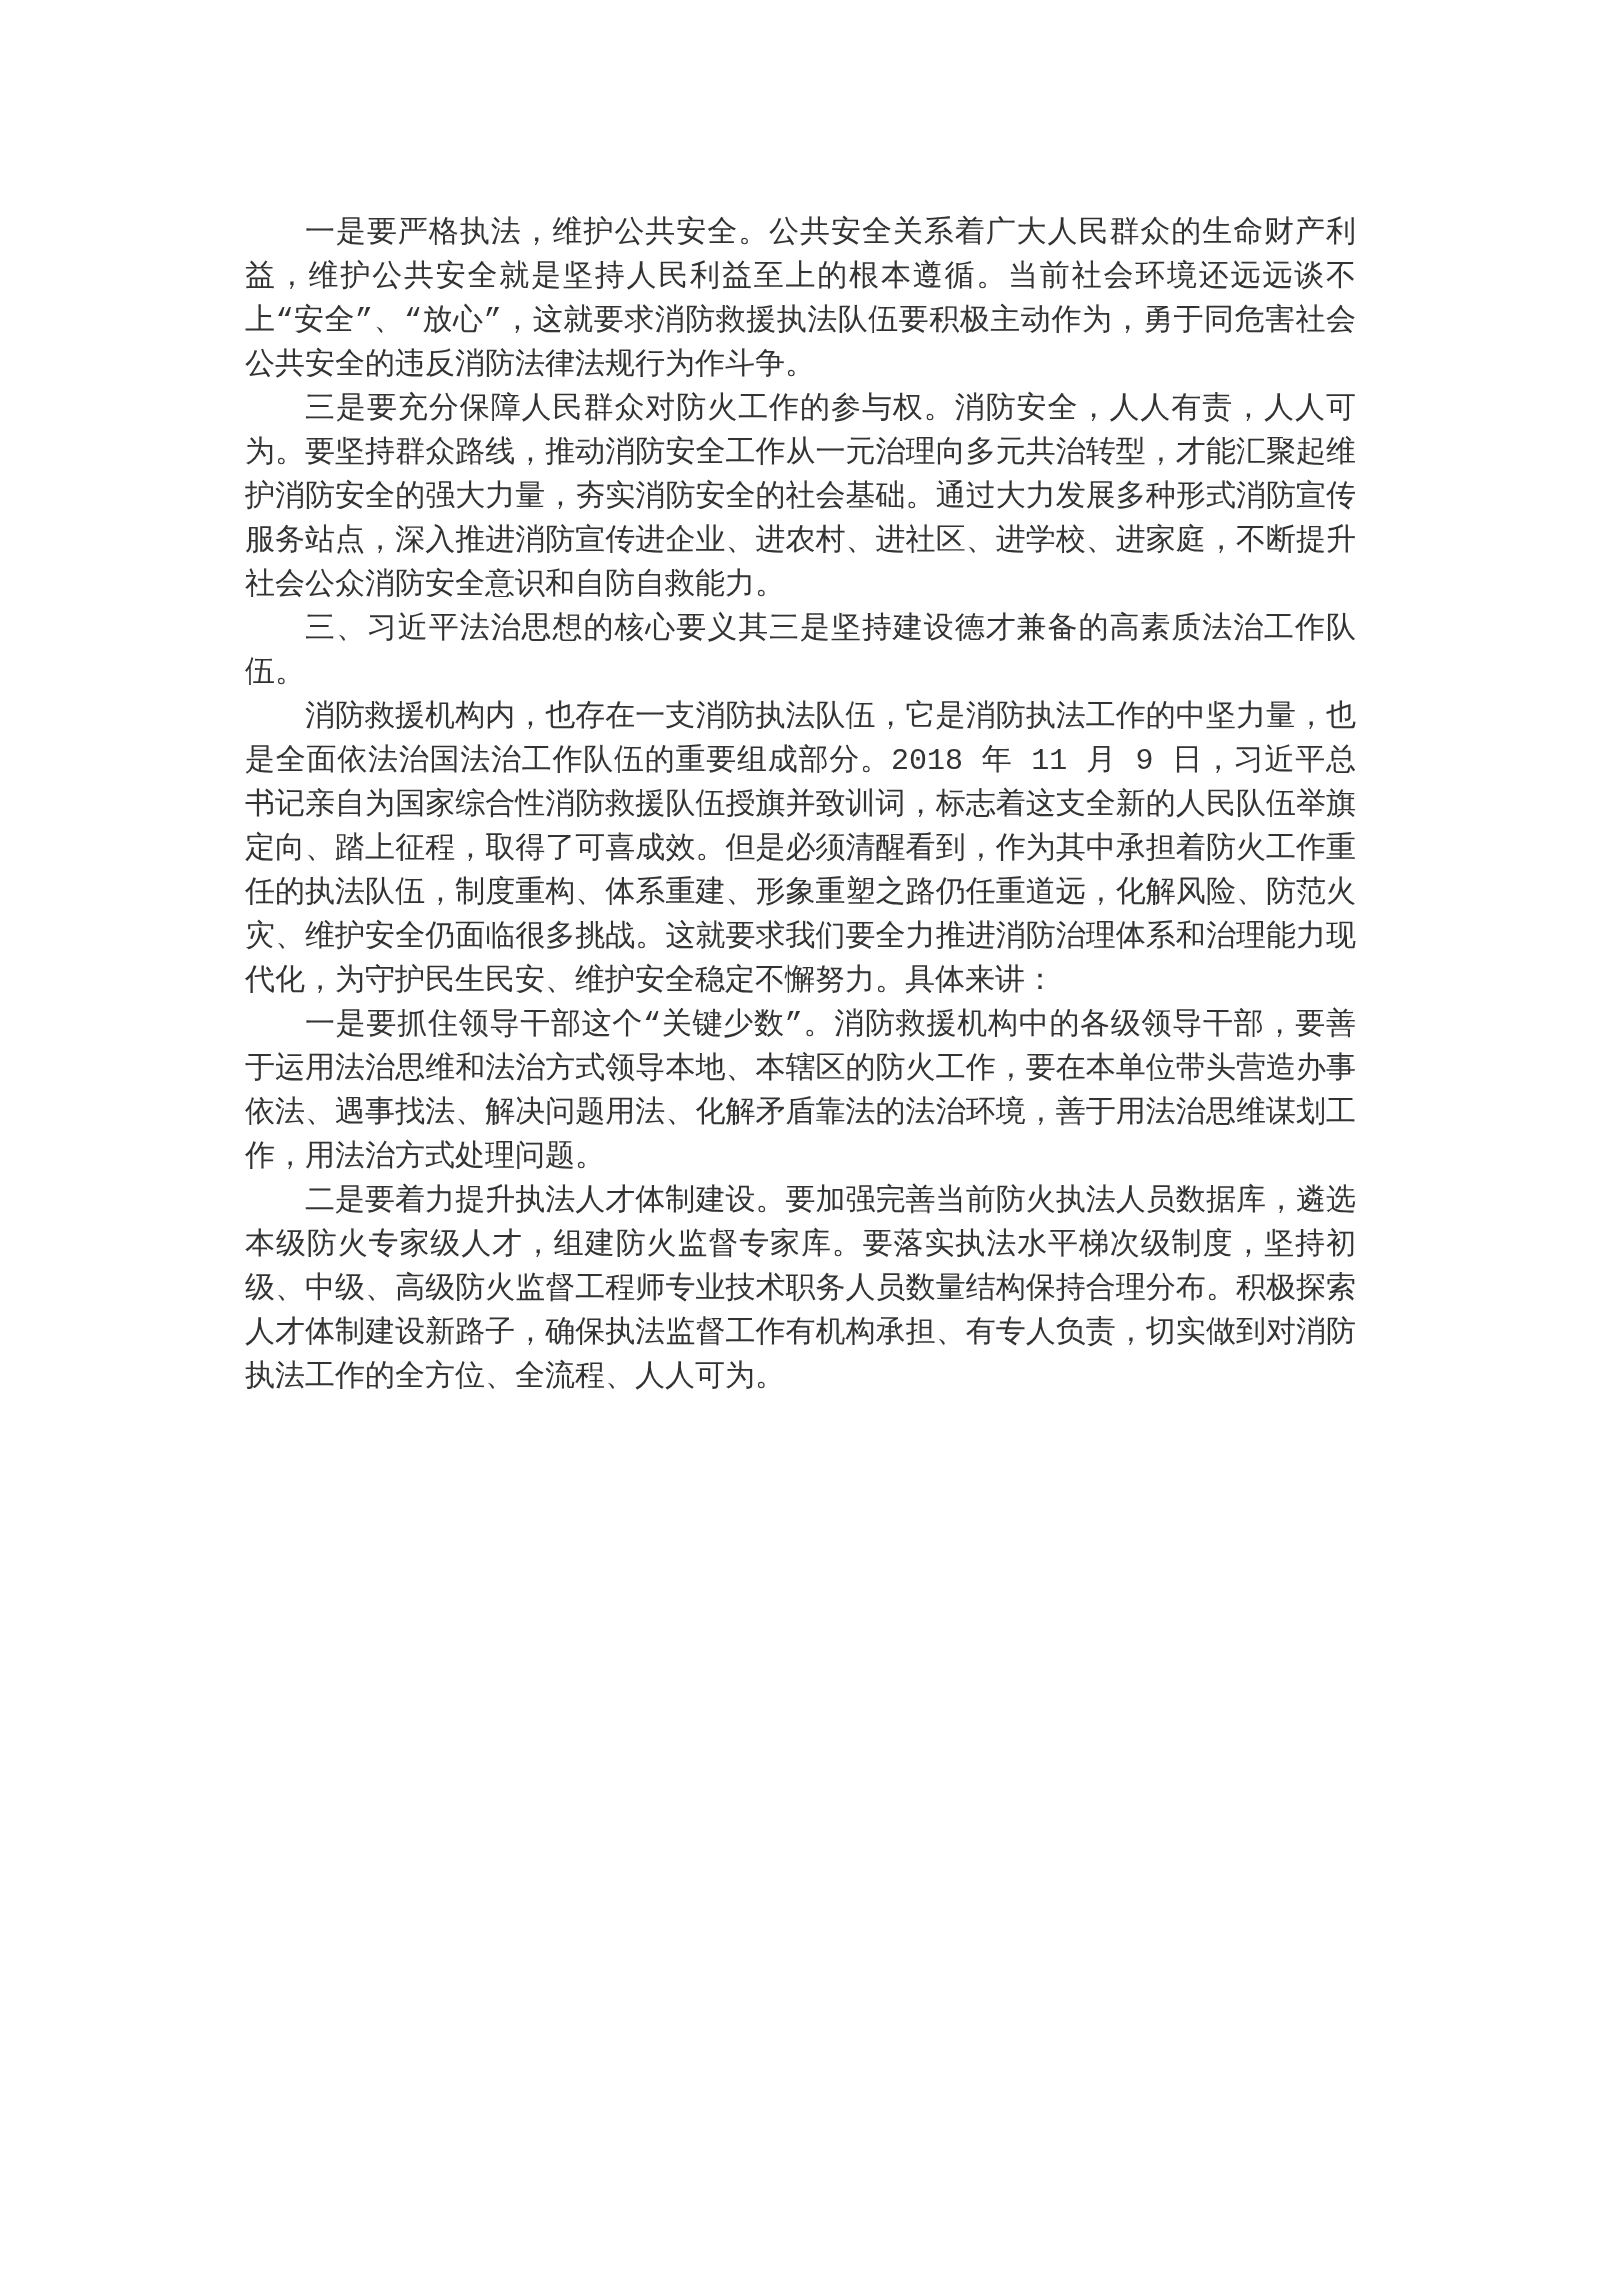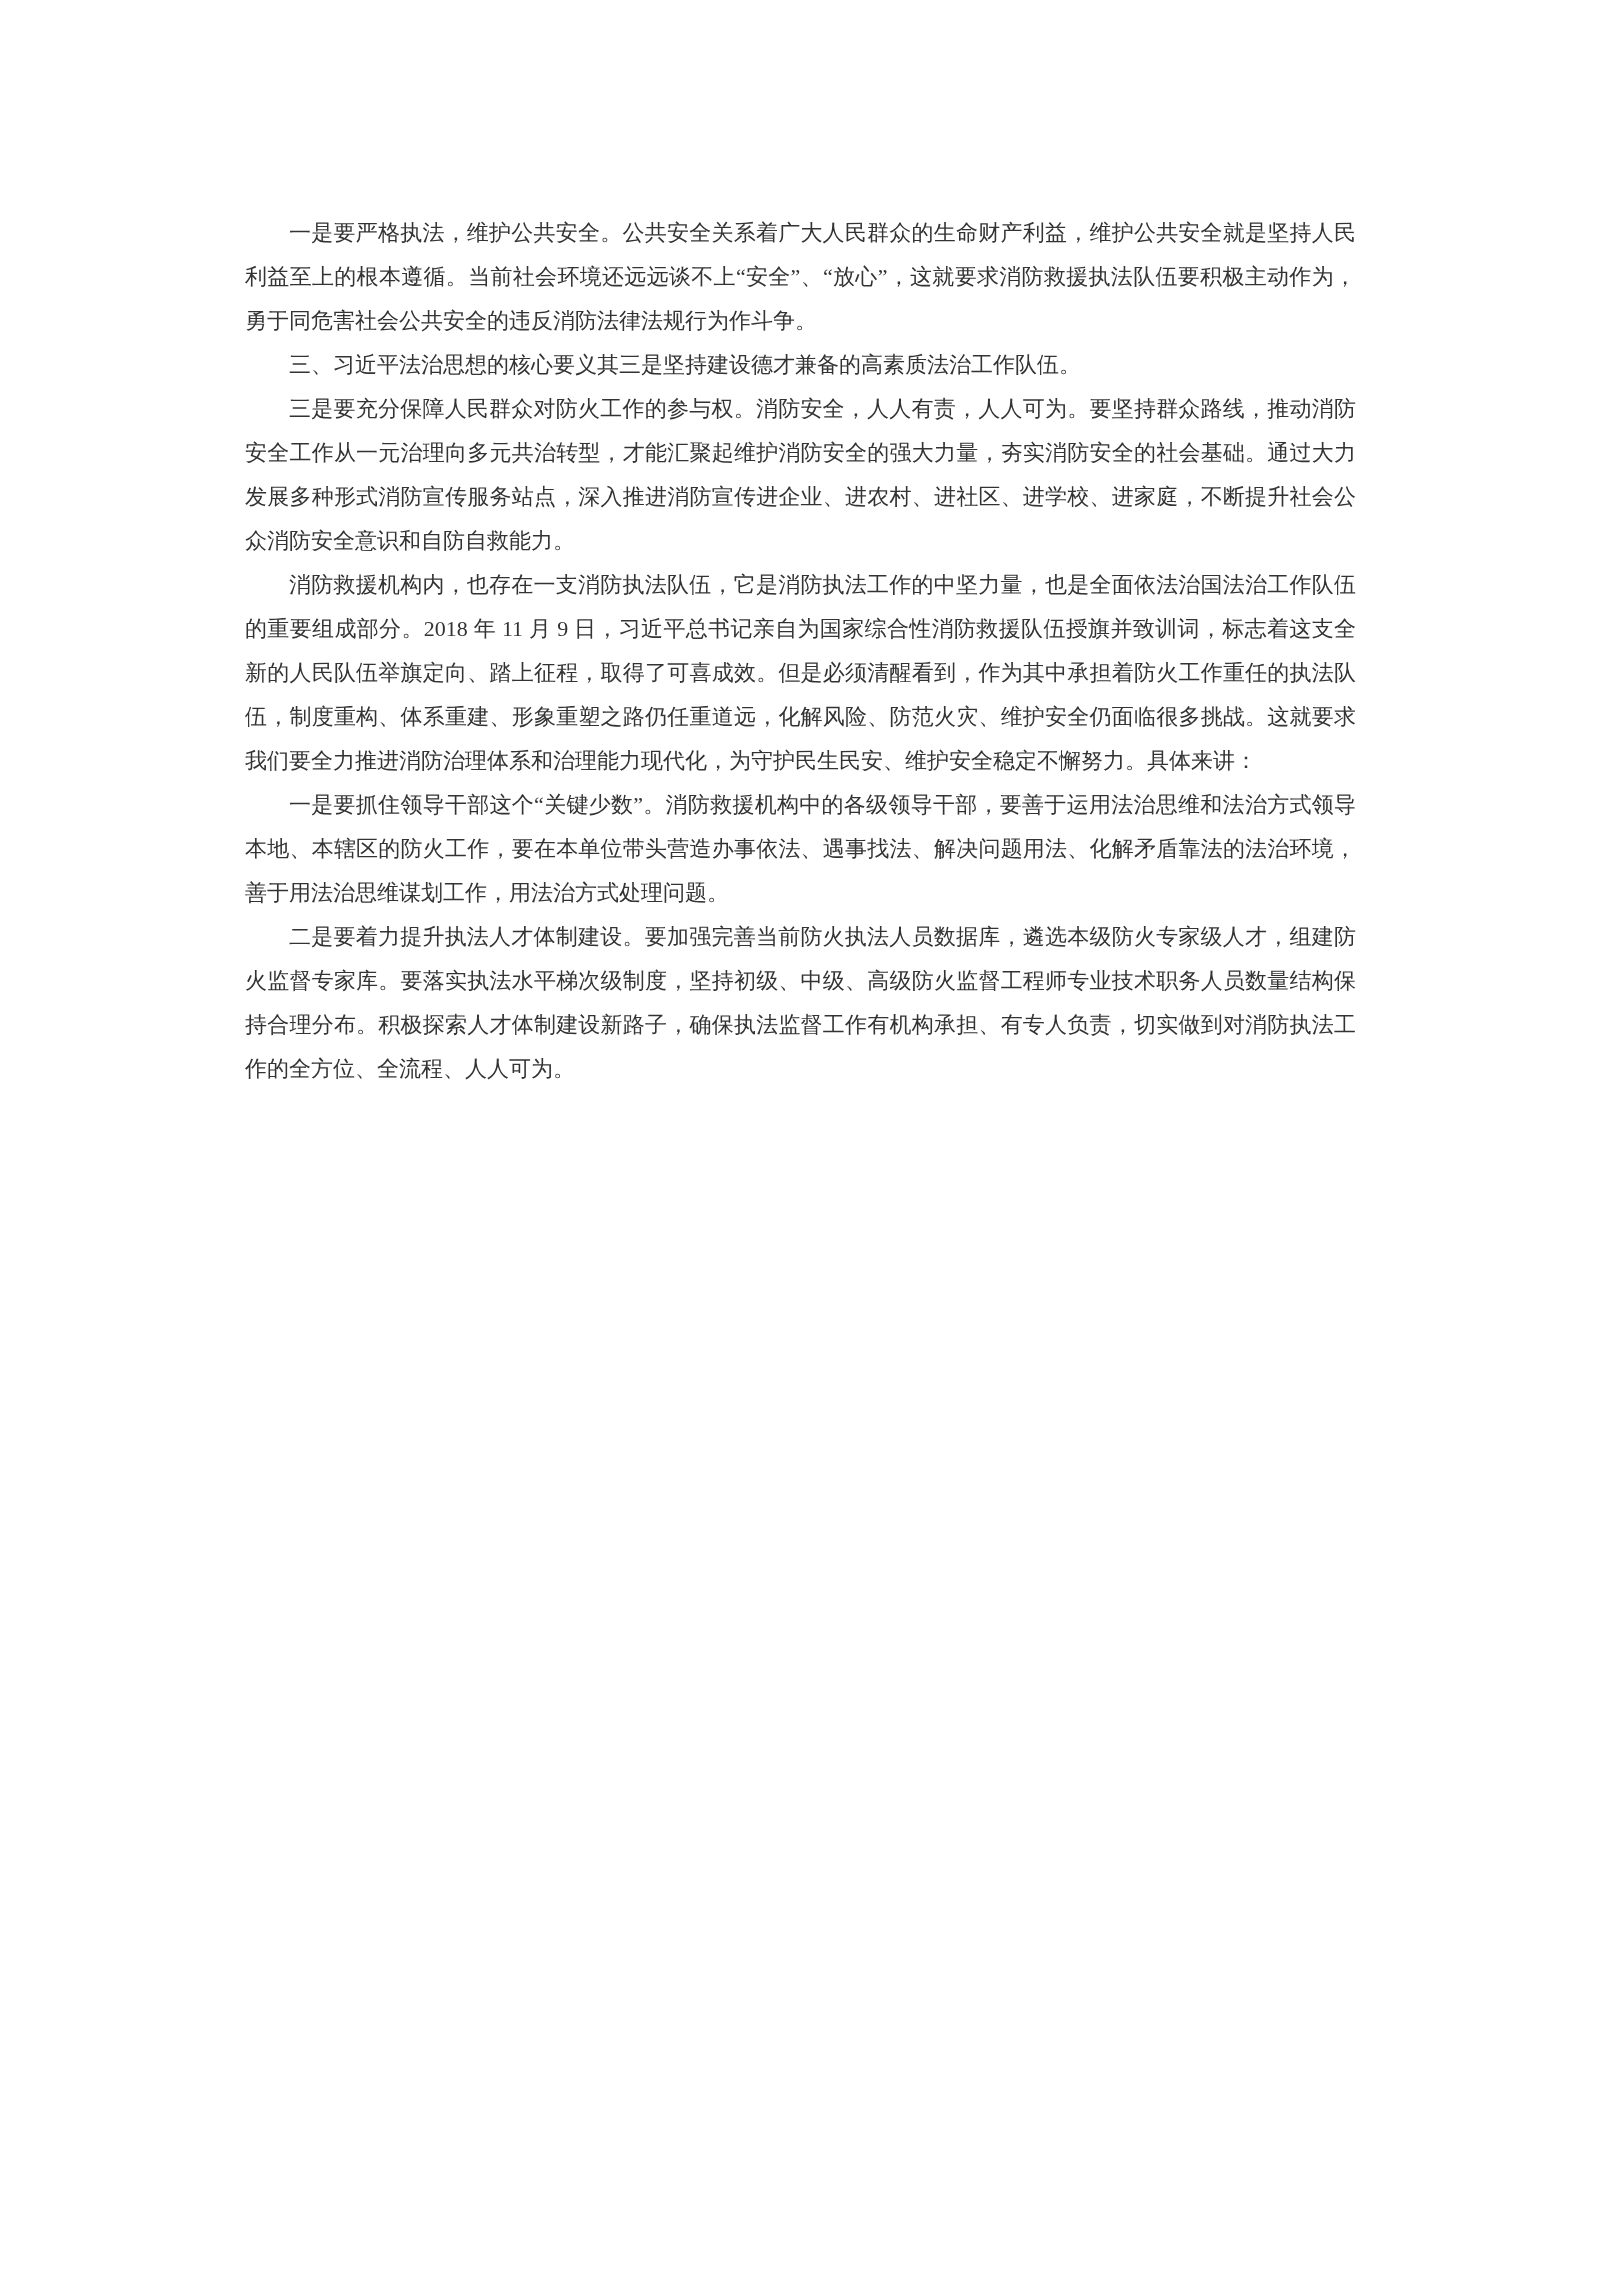--- a/index.html
+++ b/index.html
@@ -11,38 +11,38 @@
     width: 1621px;
     height: 2293px;
     position: relative;
     overflow: hidden;
   }
   .page {
     position: absolute;
     left: 245px;
     top: 211px;
     width: 1111px;
-    font-family: Liberation Serif, serif;
-    font-size: 22px;
+    font-family: Liberation Mono, monospace;
+    font-size: 30px;
     line-height: 44px;
     color: #333333;
     letter-spacing: 0;
   }
   .para {
     margin: 0;
     text-indent: 2em;
     text-align: justify;
     text-justify: inter-character;
     word-break: break-all;
   }
 </style>
 </head>
 <body>
 
 <div class="page">
   <p class="para">一是要严格执法，维护公共安全。公共安全关系着广大人民群众的生命财产利益，维护公共安全就是坚持人民利益至上的根本遵循。当前社会环境还远远谈不上“安全”、“放心”，这就要求消防救援执法队伍要积极主动作为，勇于同危害社会公共安全的违反消防法律法规行为作斗争。</p>
+  <p class="para">三是要充分保障人民群众对防火工作的参与权。消防安全，人人有责，人人可为。要坚持群众路线，推动消防安全工作从一元治理向多元共治转型，才能汇聚起维护消防安全的强大力量，夯实消防安全的社会基础。通过大力发展多种形式消防宣传服务站点，深入推进消防宣传进企业、进农村、进社区、进学校、进家庭，不断提升社会公众消防安全意识和自防自救能力。</p>
   <p class="para">三、习近平法治思想的核心要义其三是坚持建设德才兼备的高素质法治工作队伍。</p>
-  <p class="para">三是要充分保障人民群众对防火工作的参与权。消防安全，人人有责，人人可为。要坚持群众路线，推动消防安全工作从一元治理向多元共治转型，才能汇聚起维护消防安全的强大力量，夯实消防安全的社会基础。通过大力发展多种形式消防宣传服务站点，深入推进消防宣传进企业、进农村、进社区、进学校、进家庭，不断提升社会公众消防安全意识和自防自救能力。</p>
   <p class="para">消防救援机构内，也存在一支消防执法队伍，它是消防执法工作的中坚力量，也是全面依法治国法治工作队伍的重要组成部分。2018 年 11 月 9 日，习近平总书记亲自为国家综合性消防救援队伍授旗并致训词，标志着这支全新的人民队伍举旗定向、踏上征程，取得了可喜成效。但是必须清醒看到，作为其中承担着防火工作重任的执法队伍，制度重构、体系重建、形象重塑之路仍任重道远，化解风险、防范火灾、维护安全仍面临很多挑战。这就要求我们要全力推进消防治理体系和治理能力现代化，为守护民生民安、维护安全稳定不懈努力。具体来讲：</p>
   <p class="para">一是要抓住领导干部这个“关键少数”。消防救援机构中的各级领导干部，要善于运用法治思维和法治方式领导本地、本辖区的防火工作，要在本单位带头营造办事依法、遇事找法、解决问题用法、化解矛盾靠法的法治环境，善于用法治思维谋划工作，用法治方式处理问题。</p>
   <p class="para">二是要着力提升执法人才体制建设。要加强完善当前防火执法人员数据库，遴选本级防火专家级人才，组建防火监督专家库。要落实执法水平梯次级制度，坚持初级、中级、高级防火监督工程师专业技术职务人员数量结构保持合理分布。积极探索人才体制建设新路子，确保执法监督工作有机构承担、有专人负责，切实做到对消防执法工作的全方位、全流程、人人可为。</p>
 </div>
 
 
 </body></html>

